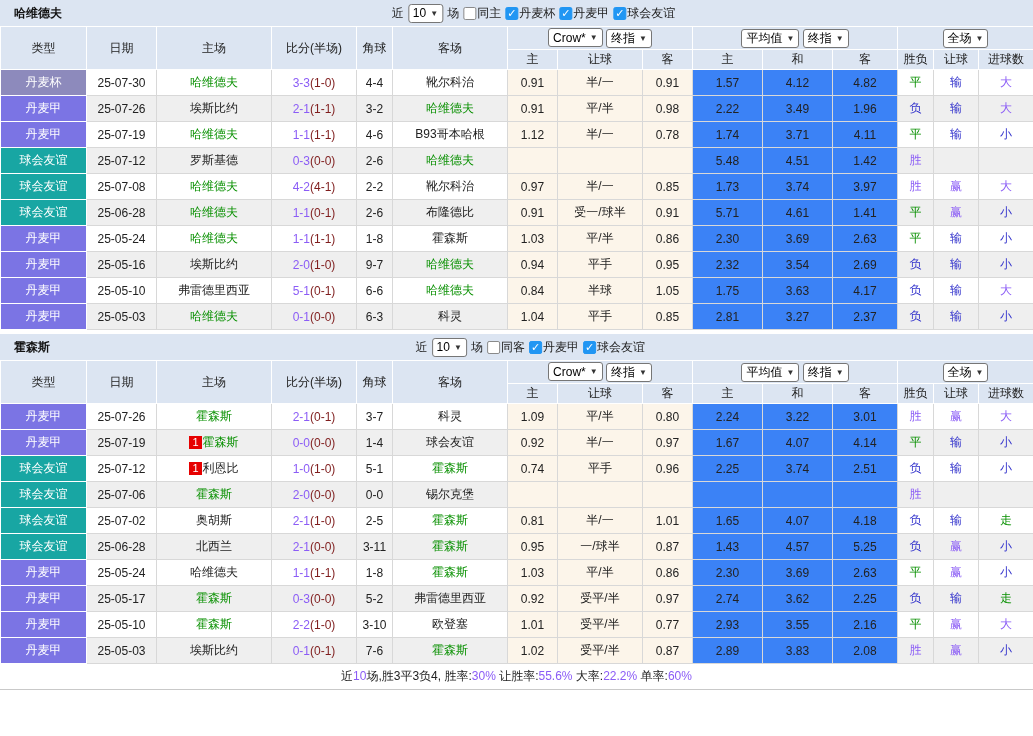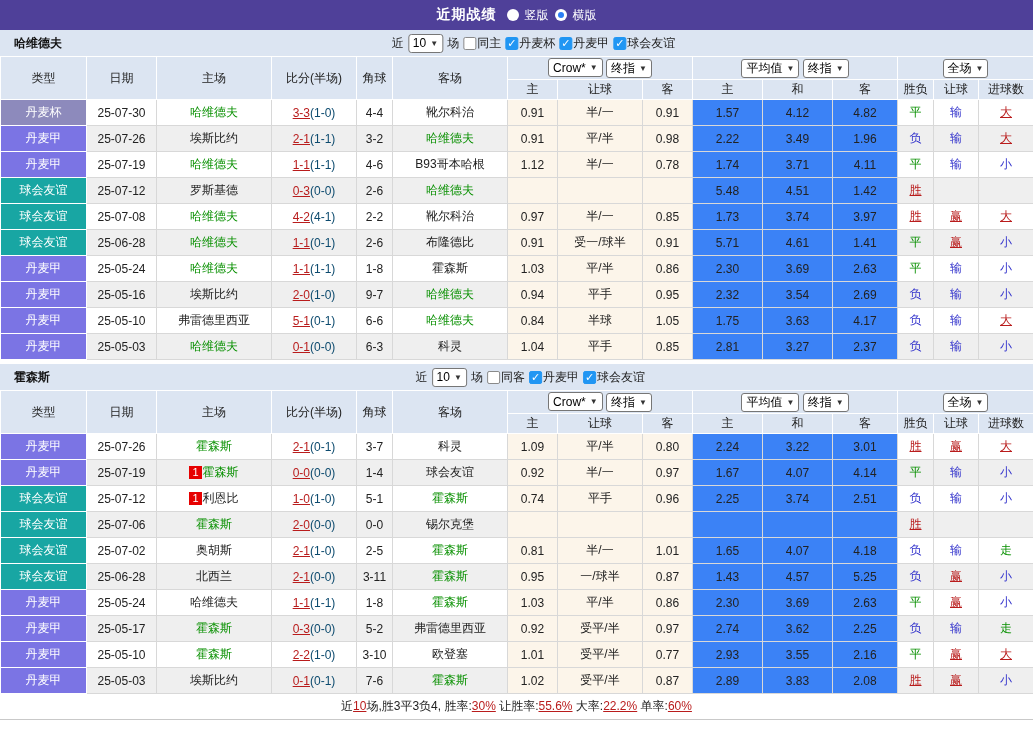--- a/index.html
+++ b/index.html
@@ -29,44 +29,35 @@
   .hrow2 th{height:19px;}
   .ddcell{}
   .grid td{border:1px solid #d8d8d8;text-align:center;height:25px;padding:0;overflow:hidden;white-space:nowrap;}
   tbody tr:nth-child(even) td:not(.o):not(.m):not(.type){background:#efefef;}
   td.o{background:#fcf5ea;}
   td.m{background:#3b82f6;}
   td.type{color:#fff;border-color:#fff;}
   .ty-cup{background:#8d8abc;}
   .ty-lg{background:#7b74e4;}
   .ty-fr{background:#18a6a3;}
-  .c-red{color:#b91c1c;text-decoration:underline;}
+  .c-red{color:#8b5cf6;}
   .c-green{color:#089000;}
   .c-blue{color:#3333cc;}
-  .ht{color:#0c4a6e;}
+  .ht{color:#7f1d1d;}
   .badge{display:inline-block;background:#e60000;color:#fff;font-size:11px;line-height:13px;padding:0 3px;margin-right:1px;}
   .badge:empty{display:none;}
   
   .summary{height:25px;line-height:25px;text-align:center;border-bottom:1px solid #c9c9c9;background:#fff;white-space:pre-wrap;}
   .gap{height:4px;background:#fff;}
 </style>
 </head>
 <body>
 
 <div class="page">
 
-  <div class="titlebar">
-    <span class="tb-title">近期战绩</span>
-    <span class="radio-group">
-      <span class="radio"></span>
-      <span class="radio-label">竖版</span>
-      <span class="radio on"></span>
-      <span class="radio-label">横版</span>
-    </span>
-  </div>
 
   <div class="filterbar">
     <span class="team-name">哈维德夫</span>
     <span class="filter-controls">
       <span>近</span>
       <span class="select">
           <span>10</span>
           <span class="caret">▼</span>
         </span>
       <span>场</span>

